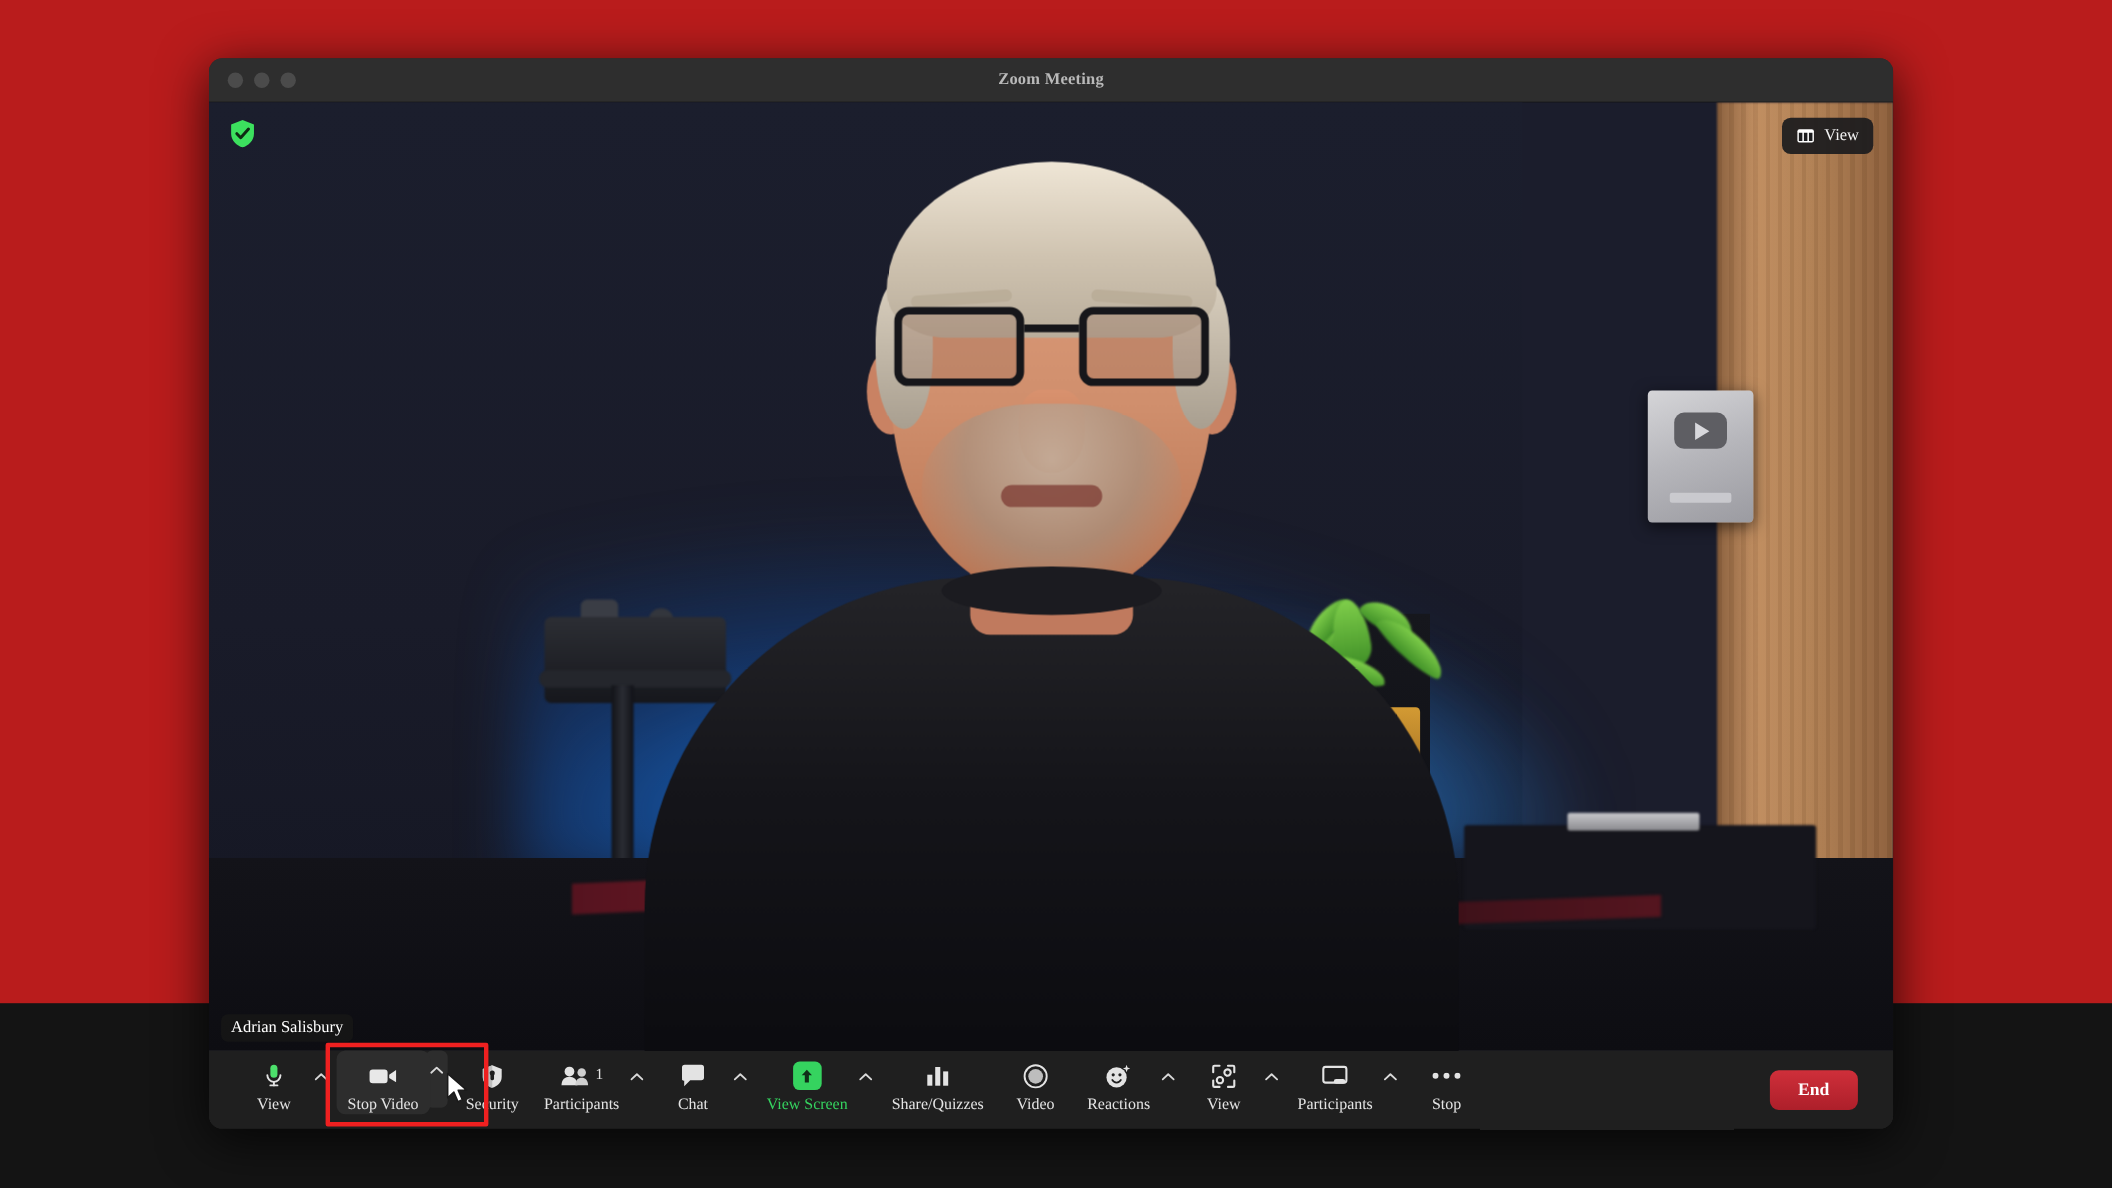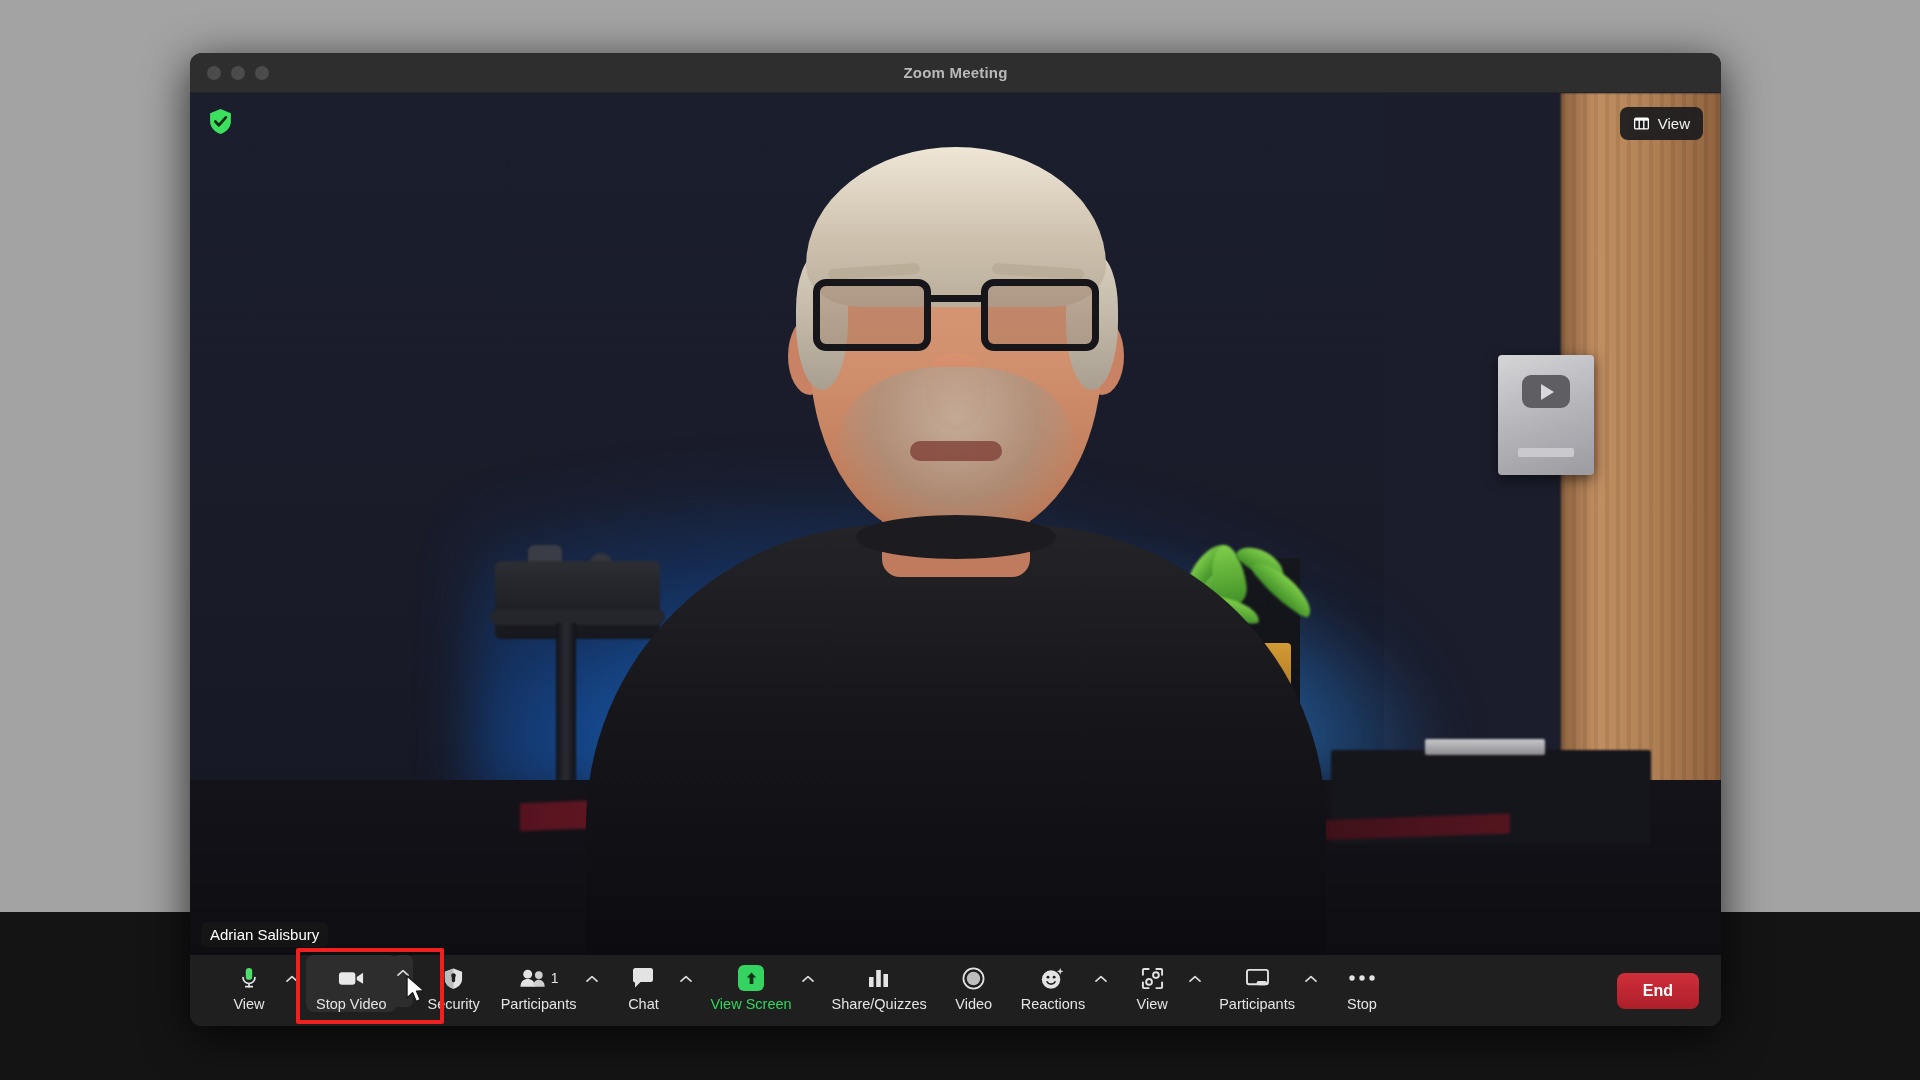--- a/index.html
+++ b/index.html
@@ -2,21 +2,21 @@
 <html><head>
 <meta charset="utf-8">
 <title>Zoom Meeting</title>
 <style>
   * { margin:0; padding:0; box-sizing:border-box; }
   html,body{
     width:1920px; height:1080px; overflow:hidden;
     background:#141414;
     font-family:"Liberation Sans", sans-serif;
   }
-  #root{ position:relative; width:1920px; height:912px; background:#a3a3a3; }
+  #root{ position:relative; width:1920px; height:912px; background:#b91c1c;font-family:Liberation Serif, serif; }
 
   
   .window{
     position:absolute; left:190px; top:53px;
     width:1531px; height:973px;
     background:#2b2b2b;
     border-radius:12px;
     overflow:hidden;
     box-shadow:0 10px 45px rgba(0,0,0,.75);
   }
@@ -286,21 +286,21 @@
   }
   .tb-label.green{ color:#35d35f; }
   .caret{
     align-self:flex-start; margin-top:14px; margin-left:-4px; margin-right:4px;
     width:20px; height:20px; cursor:pointer;
     display:flex; align-items:center; justify-content:center;
     color:#d8d8d8; font-size:12px;
   }
   .tb-spacer{ flex:1; }
   .end-btn{
-    margin-right:22px; padding:9px 26px;
+    margin-right:32px; padding:9px 26px;
     background:#c0392b; background:linear-gradient(180deg,#cf2f3a,#ad1f2a);
     color:#fff; font-size:16px; font-weight:bold;
     border-radius:8px; cursor:pointer;
   }
   .pcount{ color:#e4e4e4; font-size:14px; margin-left:3px; }
 
   
   .highlight{
     position:absolute; left:296px; top:948px;
     width:148px; height:76px;

